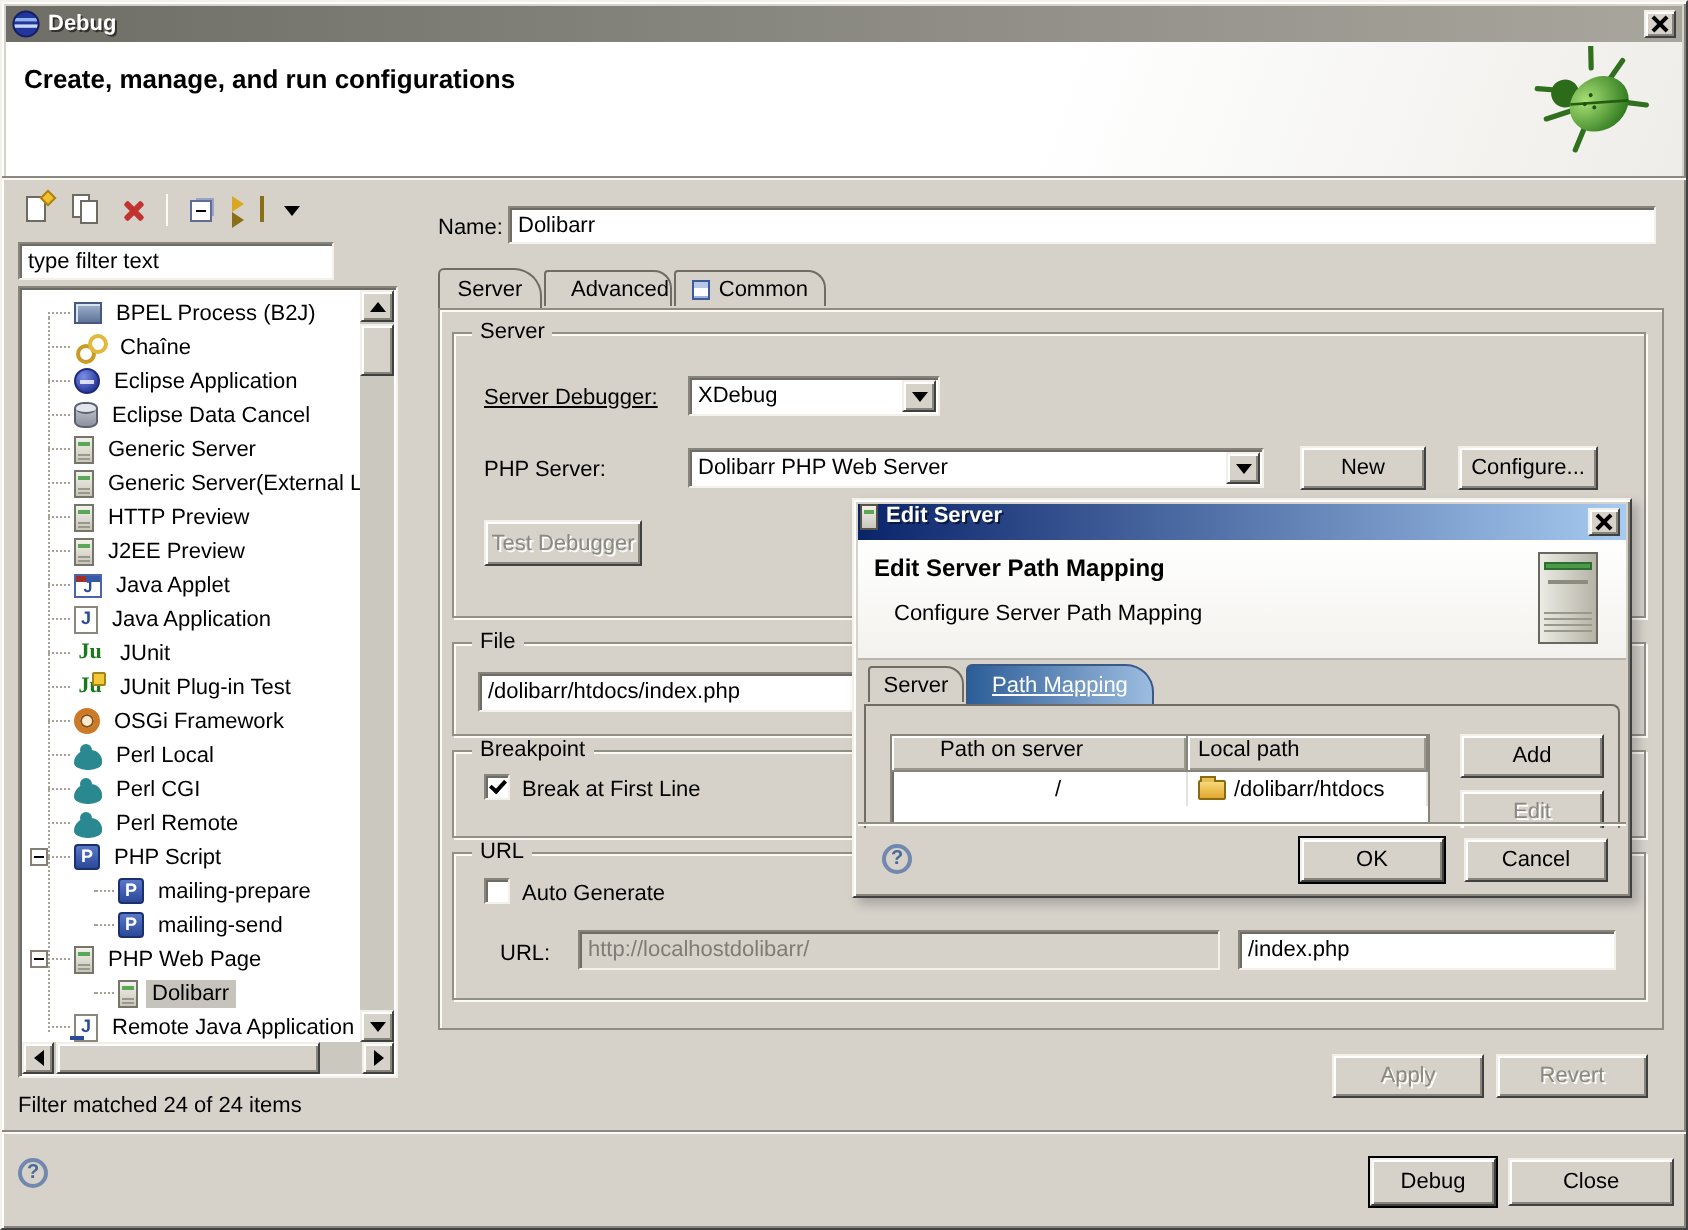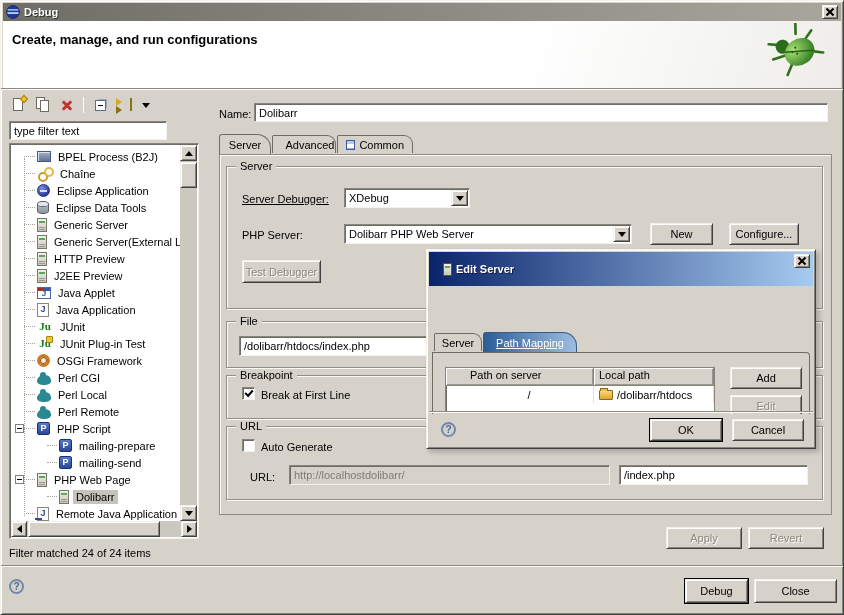--- a/index.html
+++ b/index.html
@@ -130,22 +130,22 @@
     font-size:11px;background:#d6d2ca;border:1px solid #6e6c63;border-bottom:none;border-radius:2px 9px 0 0;padding:0 8px;}
   .tab.active{top:0;height:20px;border-radius:3px 14px 0 0;z-index:3;}
   .tab.bluetab{background:linear-gradient(90deg,#2c5d97,#9dbde0);color:#fff;text-decoration:underline;border-color:#3a5a86;}
   .tabbody{position:absolute;background:#d6d2ca;border:1px solid #8f8d83;box-shadow:inset 1px 1px 0 #fbfaf5;}
   .common-ic{width:12px;height:10px;border:1px solid #3a5a9a;background:linear-gradient(#b8c8e8 0 3px,#fff 3px);box-shadow:inset 0 -3px 0 -2px #9ab0d8;}
 
   
   .edit-dialog{position:absolute;left:425px;top:248px;width:390px;height:200px;background:#d6d2ca;
     border:1px solid #404040;border-top-color:#f4f1ea;border-left-color:#f4f1ea;
     box-shadow:inset 1px 1px 0 #fff, inset -1px -1px 0 #87847b, 3px 3px 5px rgba(0,0,0,.22);z-index:10;}
-  .dlg-titlebar{position:absolute;left:2px;top:2px;right:2px;height:34px;background:linear-gradient(90deg,#0a246a,#a6caf0);
-    display:flex;align-items:center;padding:0 14px;}
+  .dlg-titlebar{position:absolute;left:2px;top:2px;right:2px;height:18px;background:linear-gradient(90deg,#0a246a,#a6caf0);
+    display:flex;align-items:flex-start;padding:0 1px;}
   .dlg-ico{width:9px;height:13px;background:linear-gradient(#f2f1ea,#c9c7bc);border:1px solid #55534a;position:relative;flex:none;}
   .dlg-ico::before{content:"";position:absolute;left:1px;right:1px;top:2px;height:2px;background:#58a858;}
   .dlg-titlebar .titlebar-text{text-shadow:1px 1px 0 rgba(8,22,60,.9);}
   .dlg-header{position:absolute;left:2px;top:20px;right:2px;height:60px;background:linear-gradient(#ffffff,#f3f2ee);border-bottom:1px solid #b9b6ad;}
   .dlg-heading{position:absolute;left:8px;top:7px;font-size:12px;font-weight:bold;}
   .dlg-subheading{position:absolute;left:18px;top:31px;font-size:11px;}
   .tower{position:absolute;right:14px;top:6px;width:30px;height:46px;background:linear-gradient(90deg,#ecebe4,#b5b3a7);border:1px solid #6a685e;}
   .tower .t-stripe{position:absolute;left:2px;right:2px;top:4px;height:4px;background:#4a9a4a;border:1px solid #2e6e2e;}
   .tower .t-slot{position:absolute;left:4px;right:4px;top:13px;height:2px;background:#8d8b80;}
   .tower .t-lines{position:absolute;left:2px;right:2px;bottom:3px;height:14px;background:repeating-linear-gradient(rgba(0,0,0,0) 0 2px,#9a988c 2px 3px);}
@@ -249,21 +249,21 @@
         <div class="tree-row">
           <span class="ti ti-chain"></span>
           <span class="tree-label">Chaîne</span>
         </div>
         <div class="tree-row">
           <span class="ti ti-eclipse"></span>
           <span class="tree-label">Eclipse Application</span>
         </div>
         <div class="tree-row">
           <span class="ti ti-database"></span>
-          <span class="tree-label">Eclipse Data Tools</span>
+          <span class="tree-label">Eclipse Data Cancel</span>
         </div>
         <div class="tree-row">
           <span class="ti ti-server"></span>
           <span class="tree-label">Generic Server</span>
         </div>
         <div class="tree-row">
           <span class="ti ti-server"></span>
           <span class="tree-label">Generic Server(External La</span>
         </div>
         <div class="tree-row">
@@ -289,25 +289,25 @@
         <div class="tree-row">
           <span class="ti ti-junit-plugin">Ju</span>
           <span class="tree-label">JUnit Plug-in Test</span>
         </div>
         <div class="tree-row">
           <span class="ti ti-osgi"></span>
           <span class="tree-label">OSGi Framework</span>
         </div>
         <div class="tree-row">
           <span class="ti ti-perl"></span>
+          <span class="tree-label">Perl Local</span>
+        </div>
+        <div class="tree-row">
+          <span class="ti ti-perl"></span>
           <span class="tree-label">Perl CGI</span>
-        </div>
-        <div class="tree-row">
-          <span class="ti ti-perl"></span>
-          <span class="tree-label">Perl Local</span>
         </div>
         <div class="tree-row">
           <span class="ti ti-perl"></span>
           <span class="tree-label">Perl Remote</span>
         </div>
         <div class="tree-row">
           <span class="exp"></span>
           <span class="ti ti-php">P</span>
           <span class="tree-label">PHP Script</span>
         </div>
@@ -417,20 +417,29 @@
   <span class="btn disabled" style="left:747px;top:526px;width:76px;height:22px;">Revert</span>
 
   <div class="edit-dialog">
     <div class="dlg-titlebar">
       <span class="dlg-ico"></span>
       <span class="titlebar-text">Edit Server</span>
       <span class="tb-close btn3d" style="top:2px;">
           <span class="xg"></span>
         </span>
     </div>
+    <div class="dlg-header">
+      <span class="dlg-heading">Edit Server Path Mapping</span>
+      <span class="dlg-subheading">Configure Server Path Mapping</span>
+      <span class="tower">
+        <span class="t-stripe"></span>
+        <span class="t-slot"></span>
+        <span class="t-lines"></span>
+      </span>
+    </div>
 
     <div class="tabstrip" style="left:5px;top:82px;width:380px;height:20px;">
       <span class="tab" style="left:2px;width:48px;">
         <span>Server</span>
         </span>
       <span class="tab active bluetab" style="left:51px;width:94px;">
         <span>Path Mapping</span>
         </span>
     </div>
 

